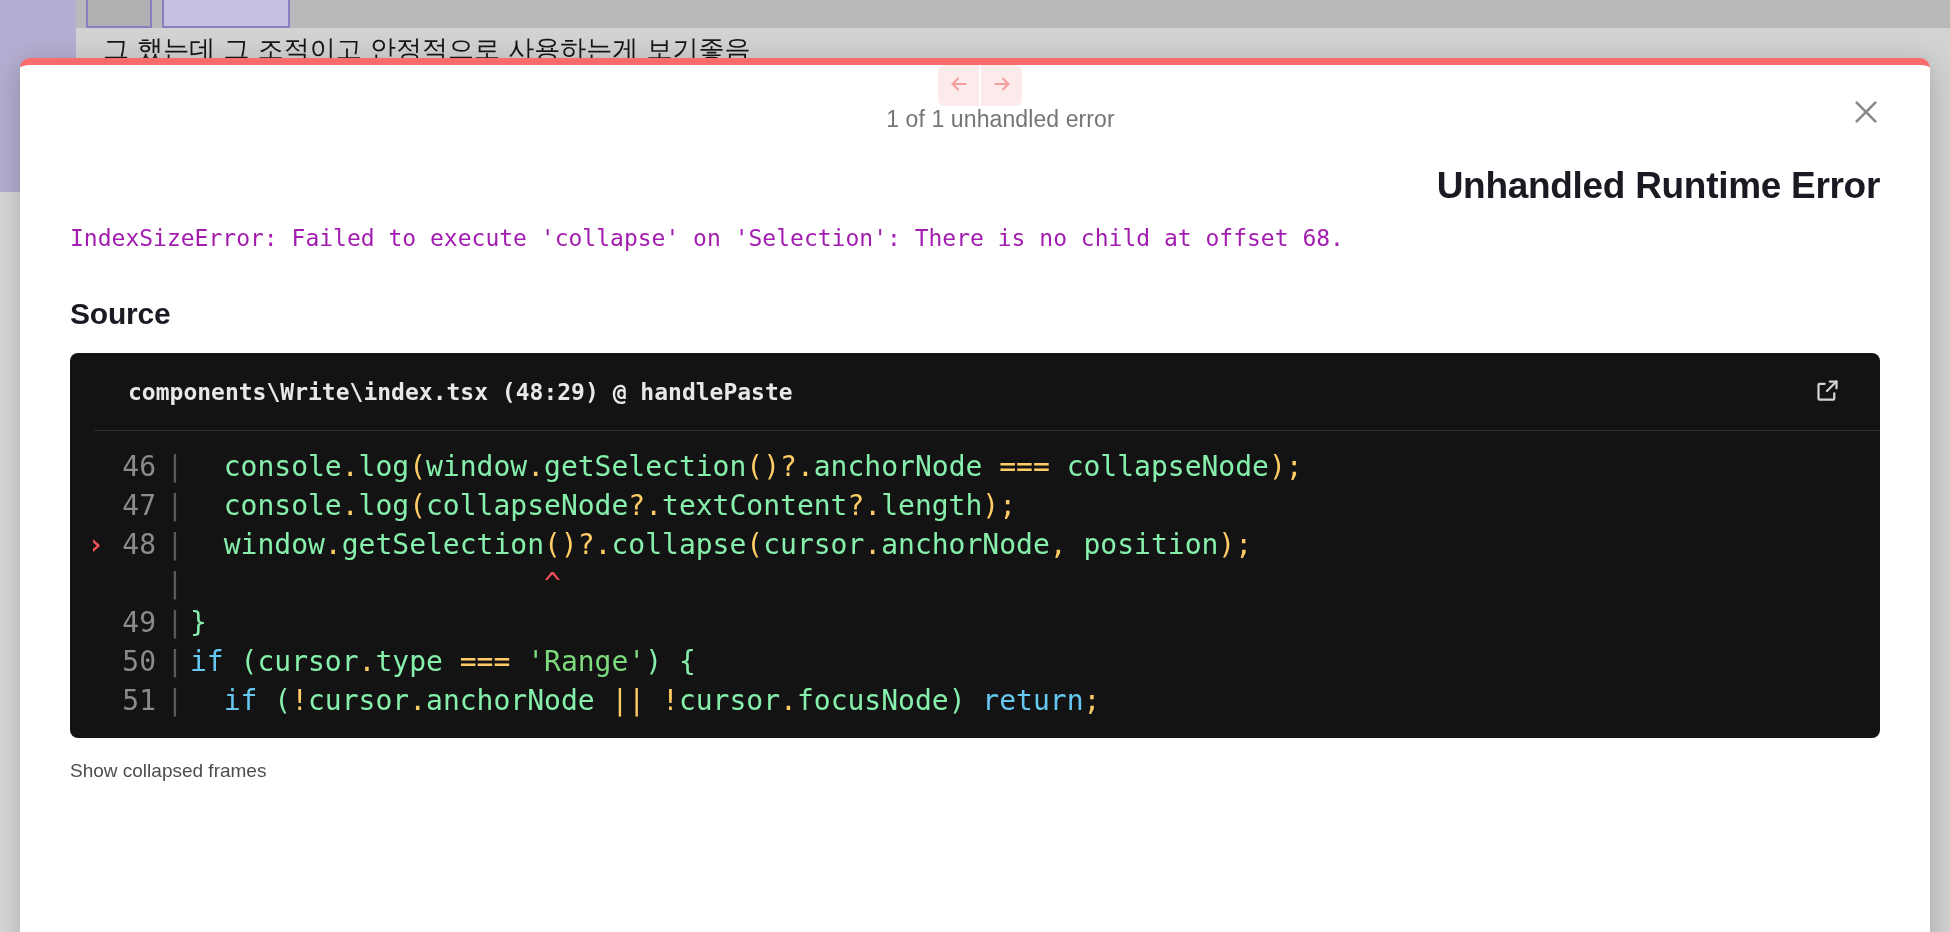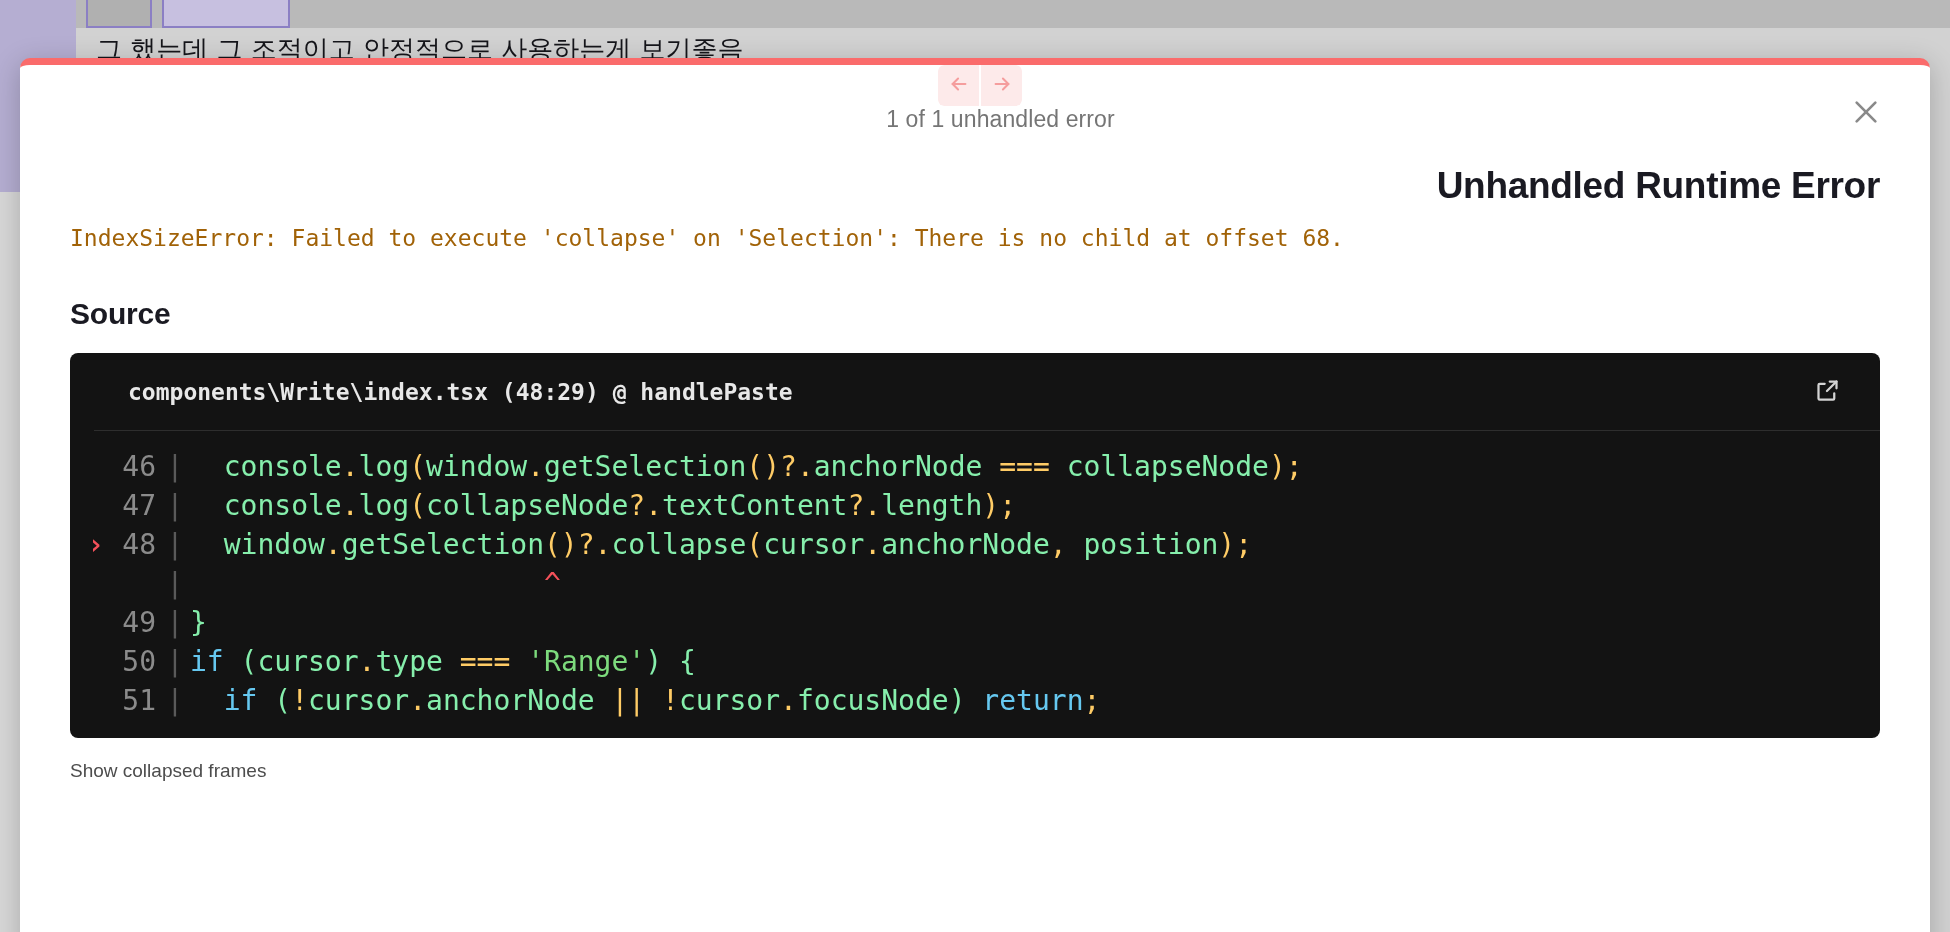--- a/index.html
+++ b/index.html
@@ -54,21 +54,21 @@
   .bg-tab.t1 { left: 86px;  width: 66px; }
   .bg-tab.t2 { left: 162px; width: 128px; background: #c7c0e0; }
   .bg-canvas {
     position: absolute;
     left: 76px; top: 28px;
     right: 0; bottom: 0;
     background: #d2d2d2;
   }
   .bg-text {
     position: absolute;
-    left: 96px; top: 32px;
+    left: 103px; top: 32px;
     font-size: 26px;
     color: #15151a;
     white-space: nowrap;
     font-family: "DejaVu Sans", sans-serif;
   }
 
   
   #error-overlay {
     position: absolute;
     left: 20px;
@@ -137,21 +137,21 @@
     font-size: 37px;
     font-weight: bold;
     color: #1a1a22;
     letter-spacing: -.3px;
     margin-top: 4px;
     text-align: right;
   }
   .err-message {
     margin-top: 18px;
     font-size: 23px;
-    color: #a16207;
+    color: #a21caf;
     font-family: "DejaVu Sans Mono", "Liberation Mono", monospace;
     white-space: nowrap;
   }
   .source-heading {
     margin-top: 46px;
     font-size: 30px;
     font-weight: bold;
     color: #1a1a22;
     letter-spacing: -.2px;
   }

